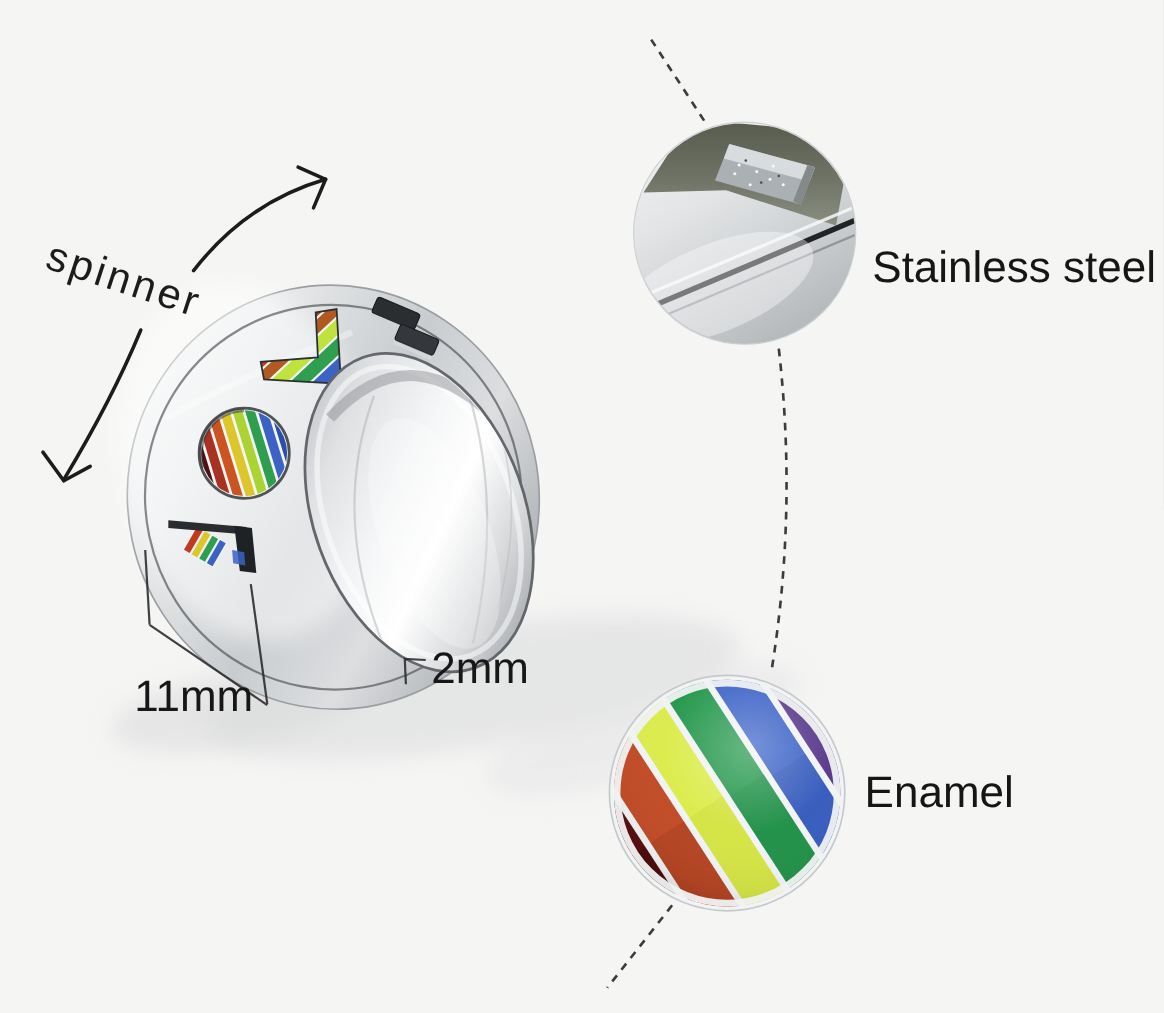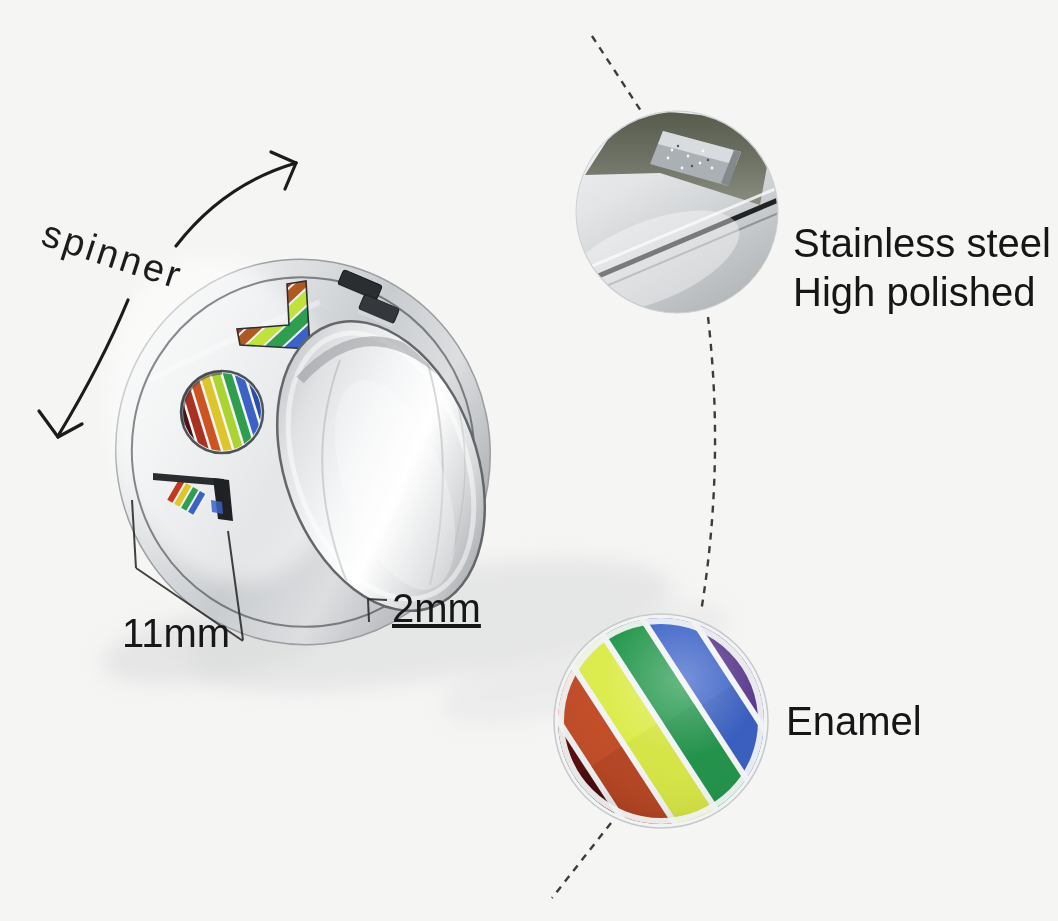--- a/index.html
+++ b/index.html
@@ -9,21 +9,21 @@
     font-family:"Liberation Sans", sans-serif;
     color:#1a1a1a;
   }
   .canvas svg{position:absolute;left:0;top:0;}
   .label{position:absolute;white-space:nowrap;}
   .spinner-label{
     left:50px;top:212px;font-size:38px;letter-spacing:3px;color:#1c1c1c;
     transform:rotate(18deg);transform-origin:left top;
   }
   .dim-11{left:122px;top:611px;font-size:40px;color:#171717;text-align:right;}
-  .dim-2{left:392px;top:586px;font-size:40px;color:#171717;text-decoration:underline;}
+  .dim-2{left:392px;top:586px;font-size:40px;color:#171717;}
   .callout-text{position:absolute;font-size:40px;line-height:49px;color:#161616;}
   .callout-steel{left:793px;top:179px;margin-top:40px;}
   .callout-enamel{left:786px;top:695px;line-height:52px;text-align:right;}
 </style>
 </head>
 <body>
 
 <div class="canvas">
 
 <svg width="1058" height="921" viewBox="0 0 1058 921">
@@ -243,19 +243,18 @@
 </svg>
 
   <div class="label spinner-label">spinner</div>
 
   <div class="label dim-11">11mm</div>
 
   <div class="label dim-2">2mm</div>
 
   <div class="callout-text callout-steel">
     <div>Stainless steel</div>
-    <div>High polished</div>
   </div>
 
   <div class="callout-text callout-enamel">
     <div>Enamel</div>
   </div>
 </div>
 
 </body></html>

